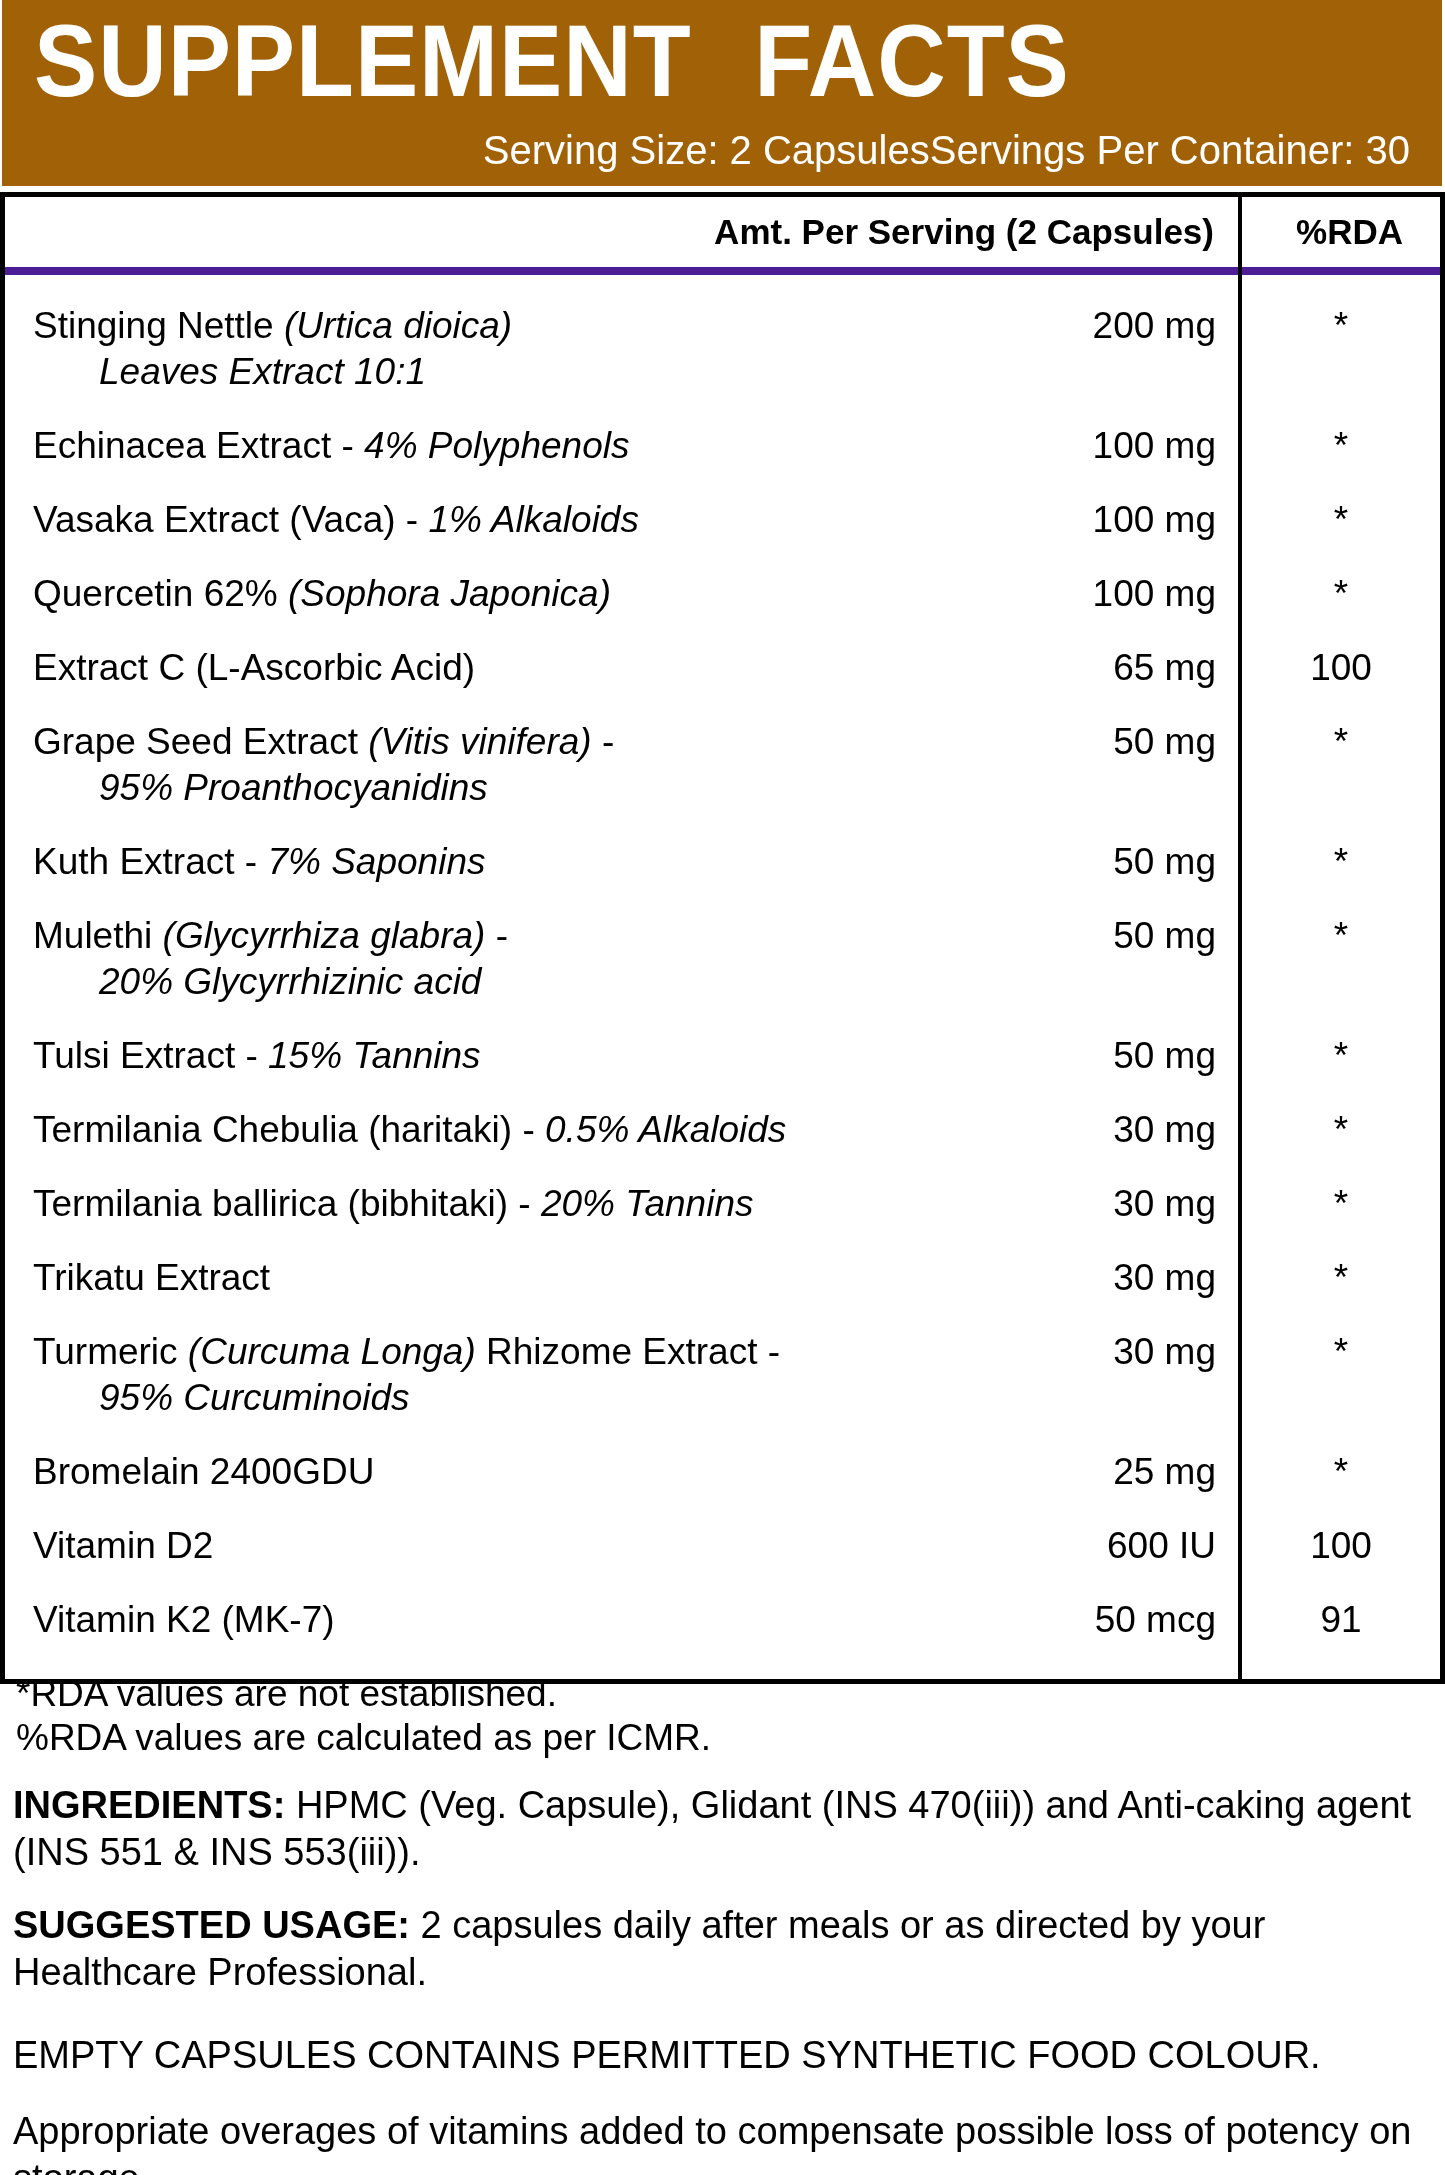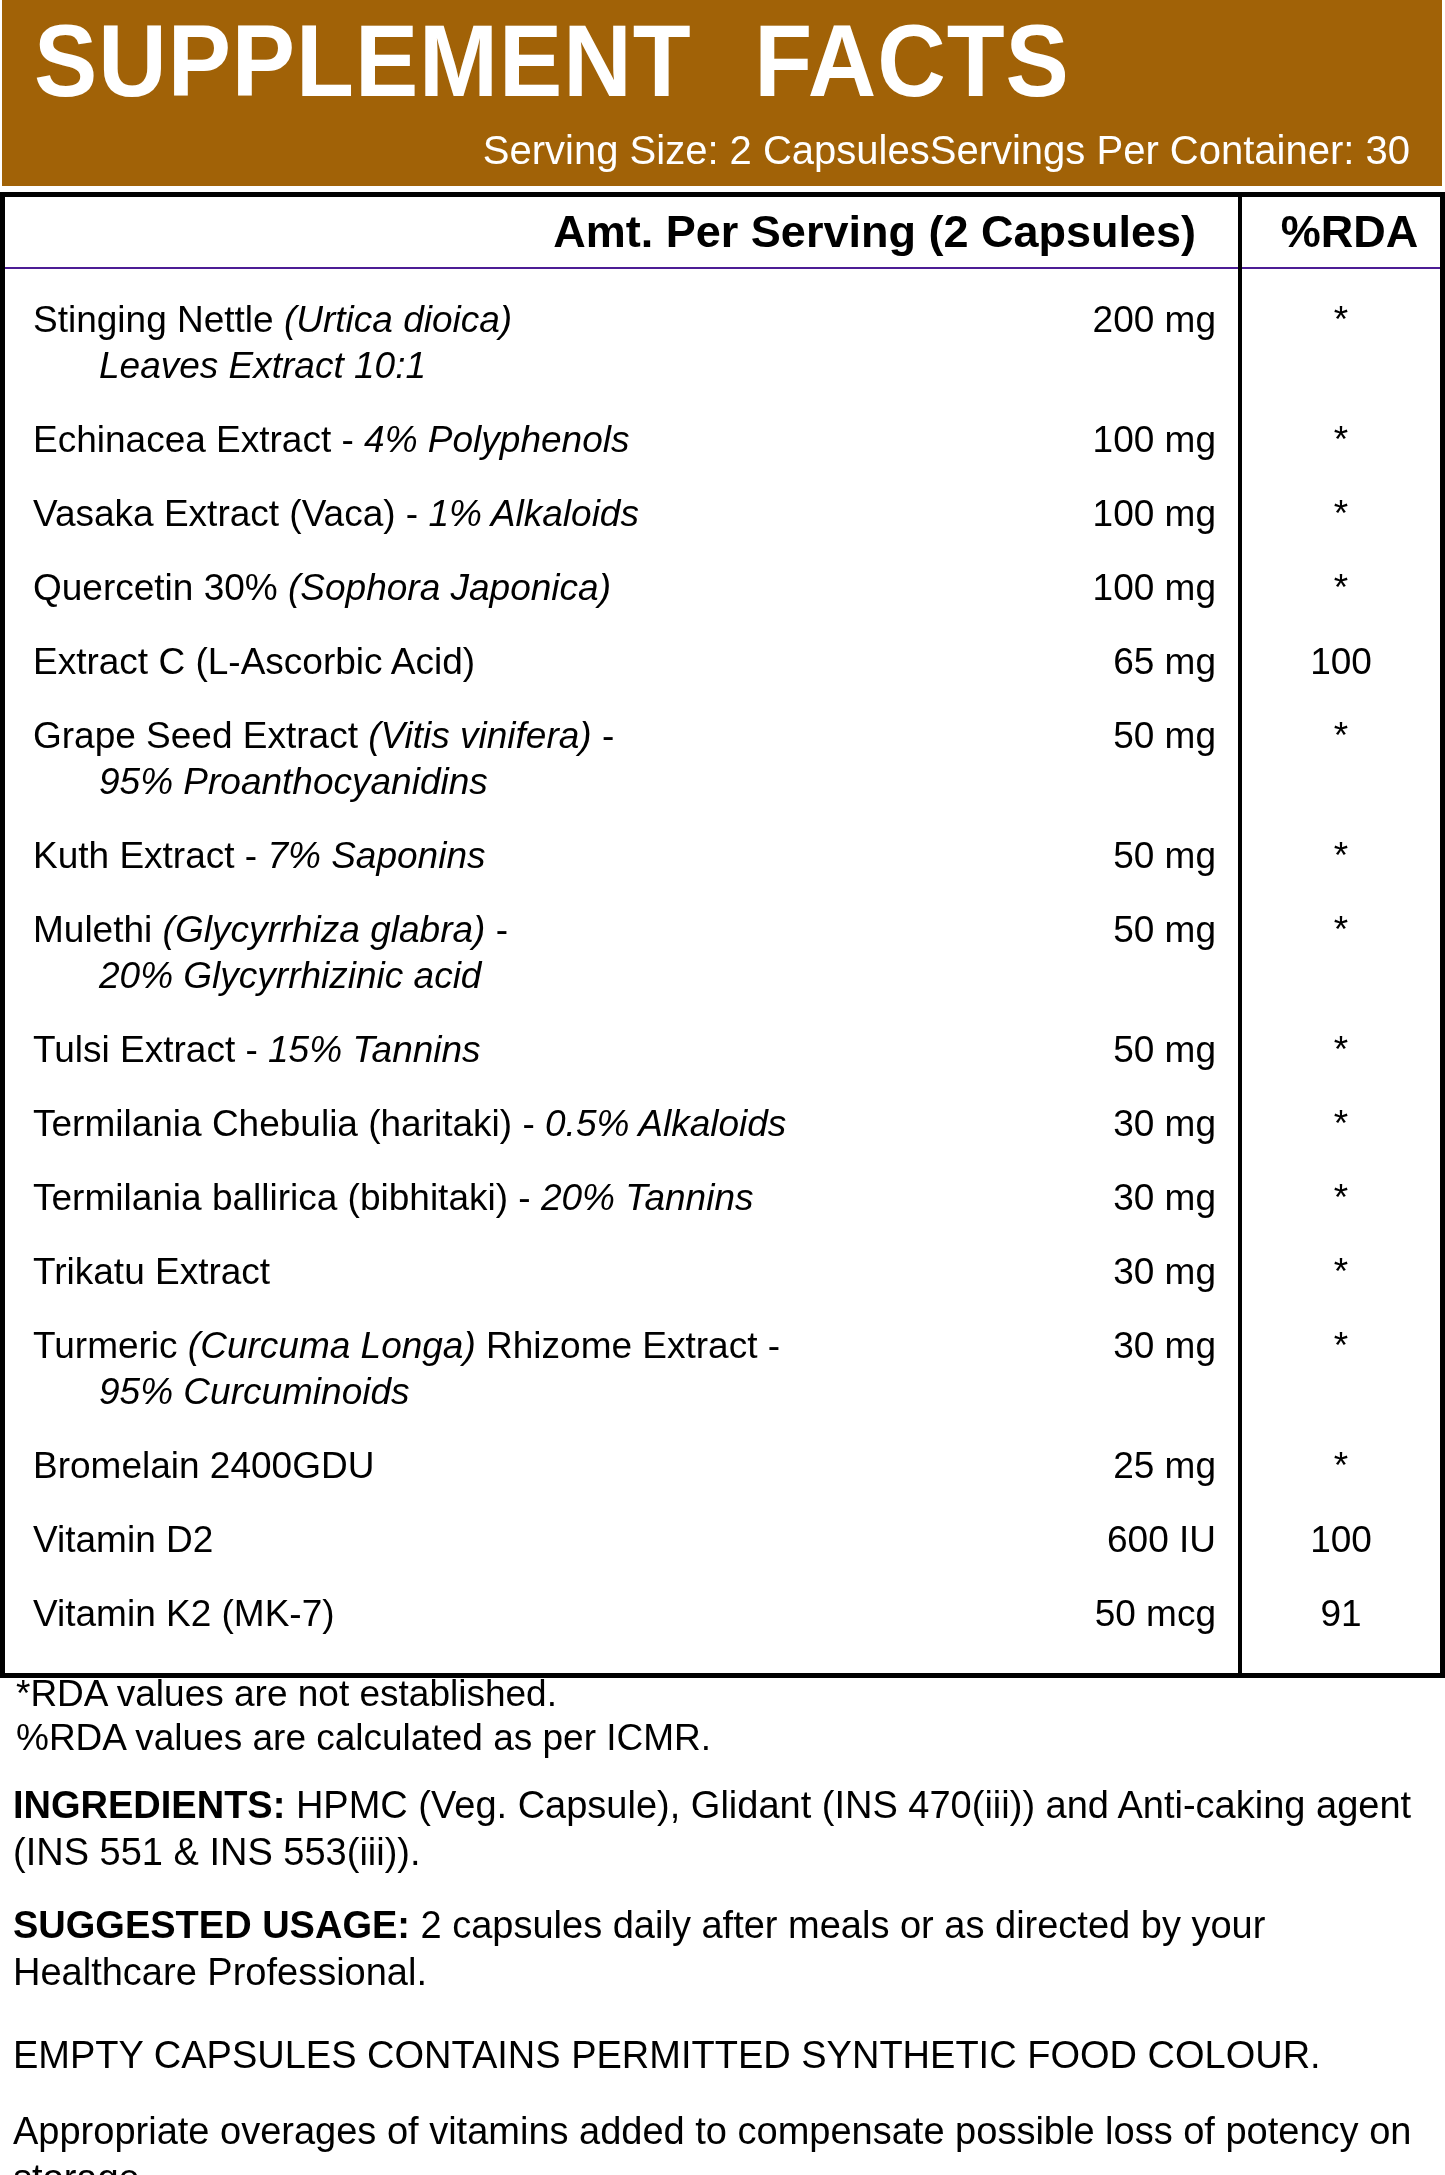--- a/index.html
+++ b/index.html
@@ -33,22 +33,22 @@
     position:absolute;top:192px;left:0;right:0;
     border:5px solid #000;
     background:#fff;
   }
   .col-divider{
     position:absolute;top:0;bottom:0;right:198px;width:4px;background:#000;
   }
   .thead{
     display:grid;grid-template-columns:1fr 198px;
     height:70px;align-items:center;
-    border-bottom:2px solid #4c1d95;
-    font-weight:bold;font-size:45px;gap:18px;
+    border-bottom:8px solid #4c1d95;
+    font-weight:bold;font-size:35px;
   }
   .thead .amt-head{text-align:right;padding-right:28px;}
   .thead .rda-head{text-align:center;margin-left:17px;}
 
   .tbody{padding-bottom:36px;}
   .row{
     display:grid;grid-template-columns:1fr 198px;
     margin-top:28px;
     font-size:37px;line-height:46px;
   }
@@ -114,21 +114,21 @@
         </div>
         <div class="row">
           <div class="cell-main">
             <div class="name"><span>Vasaka Extract (Vaca) - </span><span class="it">1% Alkaloids</span></div>
             <div class="amount">100 mg</div>
           </div>
           <div class="cell-rda">*</div>
         </div>
         <div class="row">
           <div class="cell-main">
-            <div class="name"><span>Quercetin 30% </span><span class="it">(Sophora Japonica)</span></div>
+            <div class="name"><span>Quercetin 62% </span><span class="it">(Sophora Japonica)</span></div>
             <div class="amount">100 mg</div>
           </div>
           <div class="cell-rda">*</div>
         </div>
         <div class="row">
           <div class="cell-main">
             <div class="name"><span>Extract C (L-Ascorbic Acid)</span></div>
             <div class="amount">65 mg</div>
           </div>
           <div class="cell-rda">100</div>

